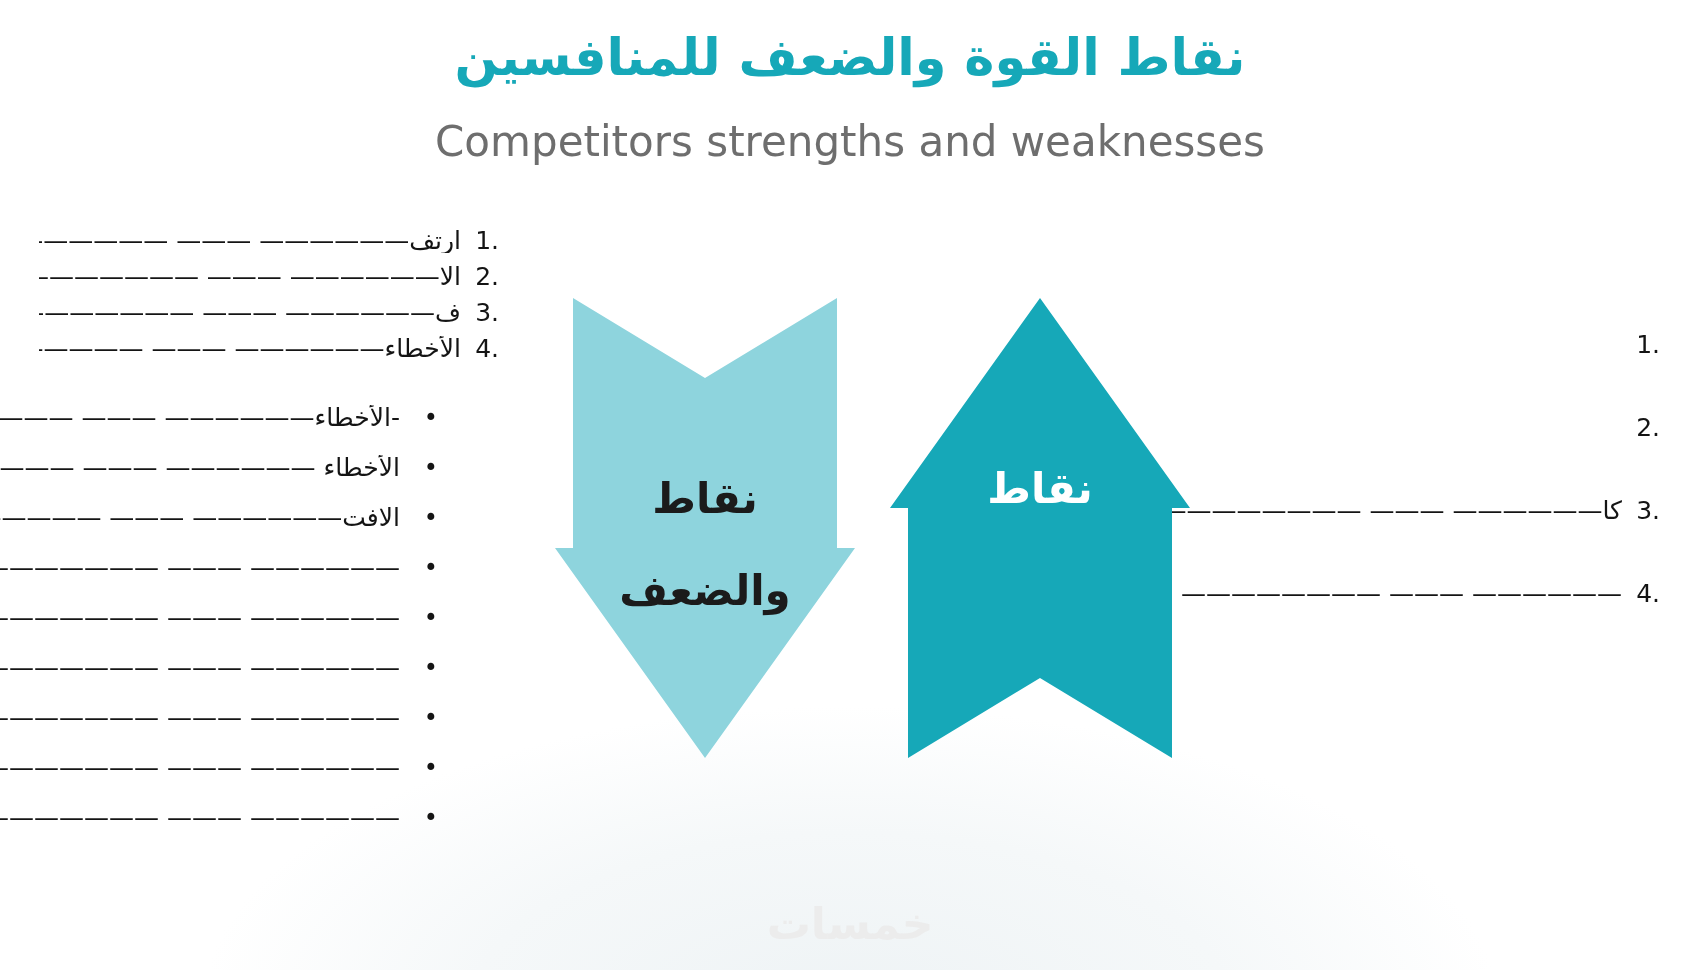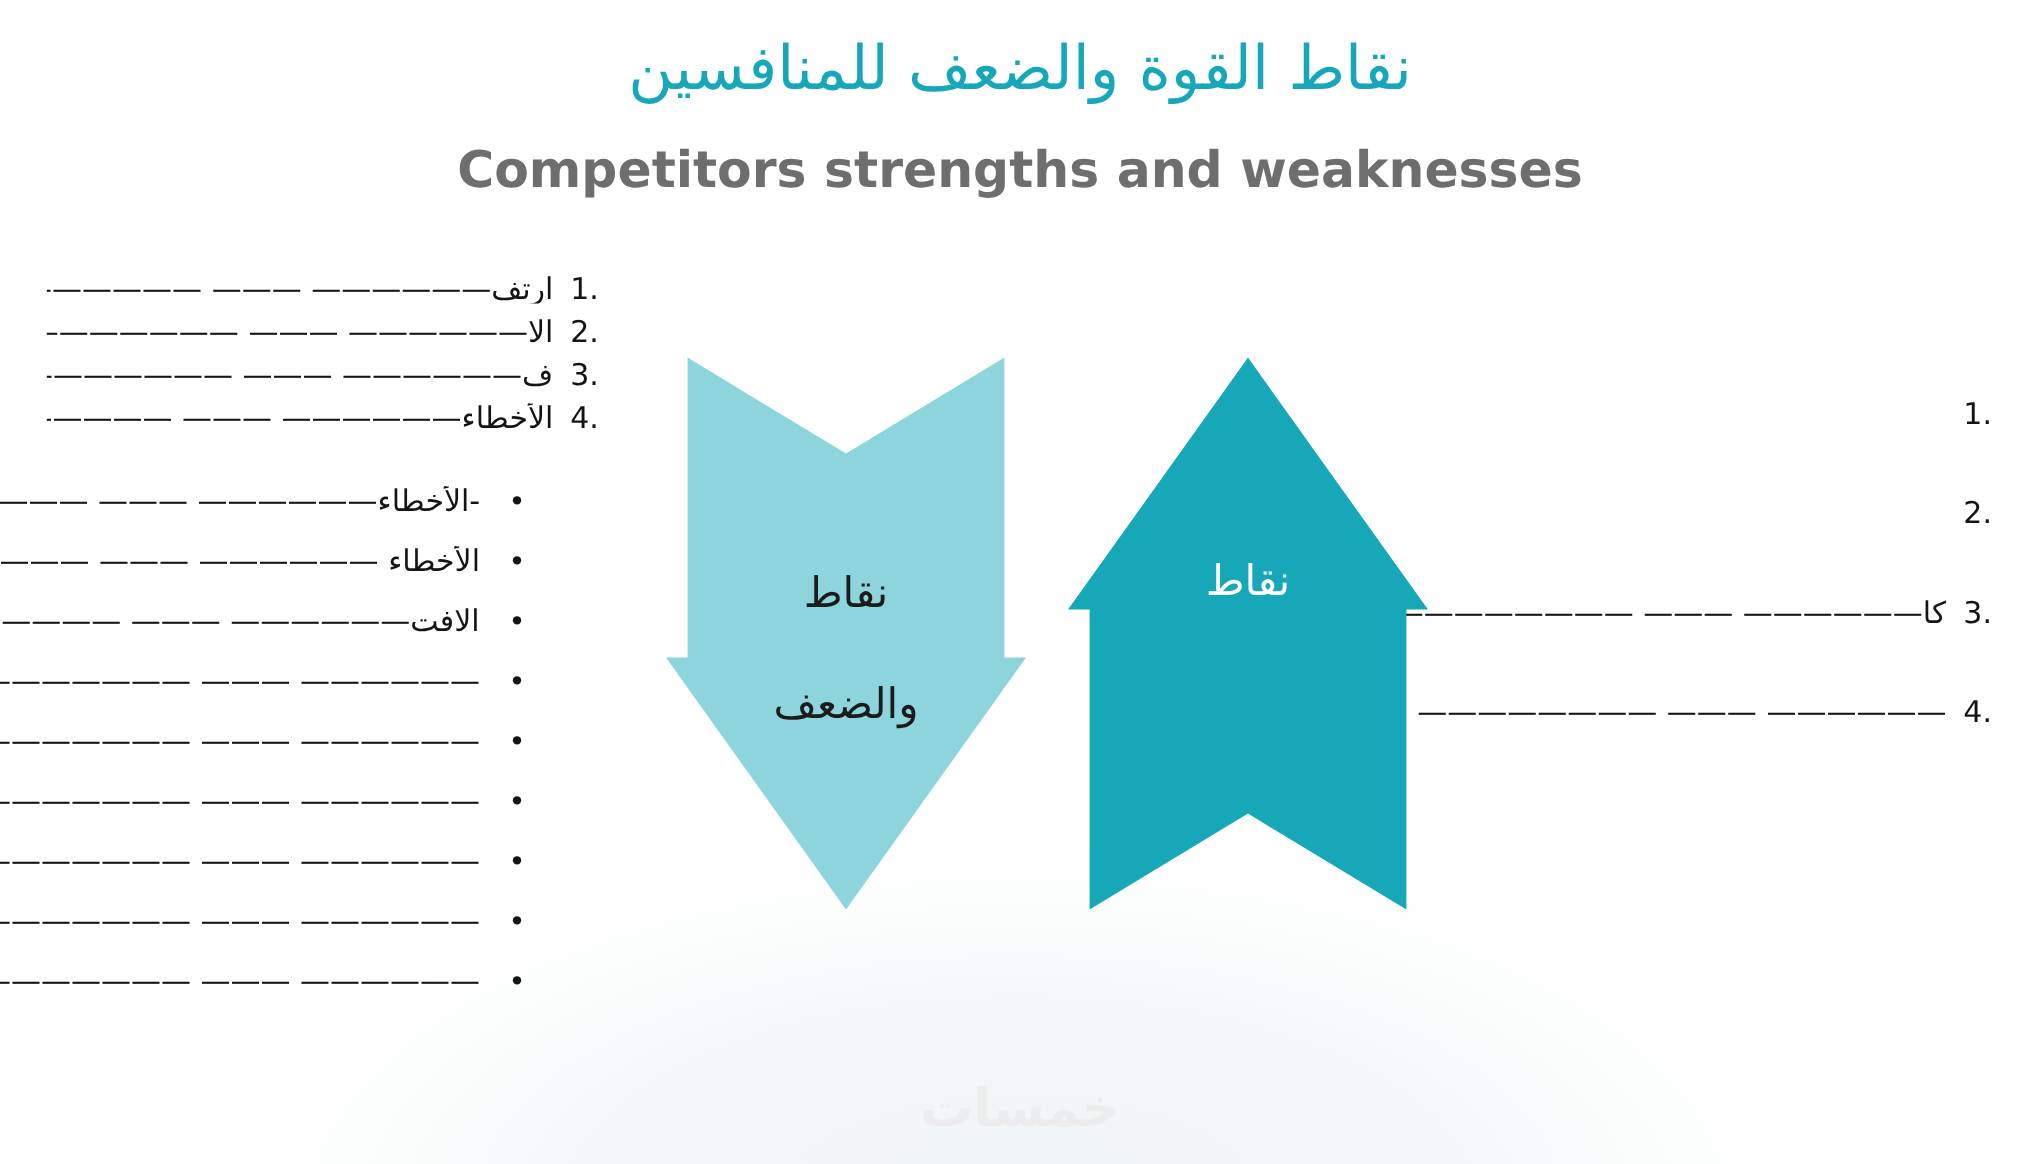--- a/index.html
+++ b/index.html
@@ -22,34 +22,34 @@
 
   
   .title-ar {
     position: absolute;
     top: 26px;
     left: 0;
     width: 1700px;
     text-align: center;
     color: #16a8b8;
     font-size: 51px;
-    font-weight: normal;
+    font-weight: bold;
     direction: rtl;
     letter-spacing: 0px;
     line-height: 1.25;
   }
   .title-en {
     position: absolute;
     top: 116px;
     left: 0;
     width: 1700px;
     text-align: center;
     color: #6e6e6e;
     font-size: 42px;
-    font-weight: bold;
+    font-weight: normal;
     line-height: 1.25;
   }
 
   
   .arrow-wrap {
     position: absolute;
   }
   .arrow-down {
     left: 555px;
     top: 298px;
@@ -67,22 +67,22 @@
     width: 100%;
     height: 100%;
     overflow: visible;
   }
   .arrow-label {
     position: absolute;
     left: 0;
     width: 100%;
     text-align: center;
     direction: rtl;
-    font-size: 35px;
-    font-weight: normal;
+    font-size: 42px;
+    font-weight: bold;
     line-height: 1.0;
   }
   .arrow-down .lbl-1 { top: 180px; color: #1b1b1b; }
   .arrow-down .lbl-2 { top: 272px; color: #1b1b1b; }
   .arrow-up   .lbl-1 { top: 170px; color: #ffffff; }
   .arrow-up   .lbl-2 { top: 262px; color: #ffffff; }
 
   
   .list {
     position: absolute;

